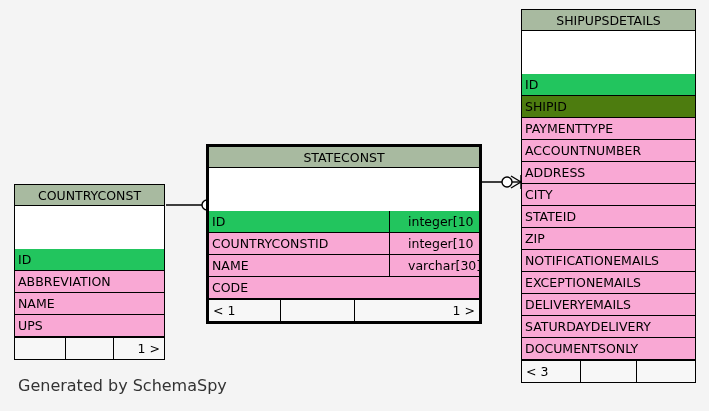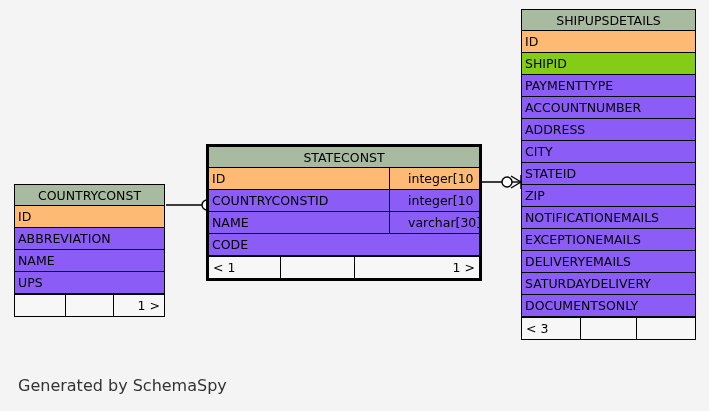--- a/index.html
+++ b/index.html
@@ -50,28 +50,28 @@
     border-bottom: 1px solid #000;
     box-sizing: border-box;
     white-space: nowrap;
     overflow: hidden;
   }
   .tbl-row {
     display: flex;
     height: 22px;
     border-bottom: 1px solid #000;
     box-sizing: border-box;
-    background: #8b5cf6;
+    background: #f9a8d4;
     overflow: hidden;
   }
   .tbl-row:last-child {
     border-bottom: none;
   }
-  .tbl-row.pk { background: #fdba74; }
-  .tbl-row.fk { background: #84cc16; }
+  .tbl-row.pk { background: #22c55e; margin-top: 43px; }
+  .tbl-row.fk { background: #4d7c0f; }
   .cell-name {
     flex: 1 1 auto;
     font-size: 12.5px;
     line-height: 21px;
     padding-left: 3px;
     color: #000;
     white-space: nowrap;
     overflow: hidden;
   }
   .cell-type {

